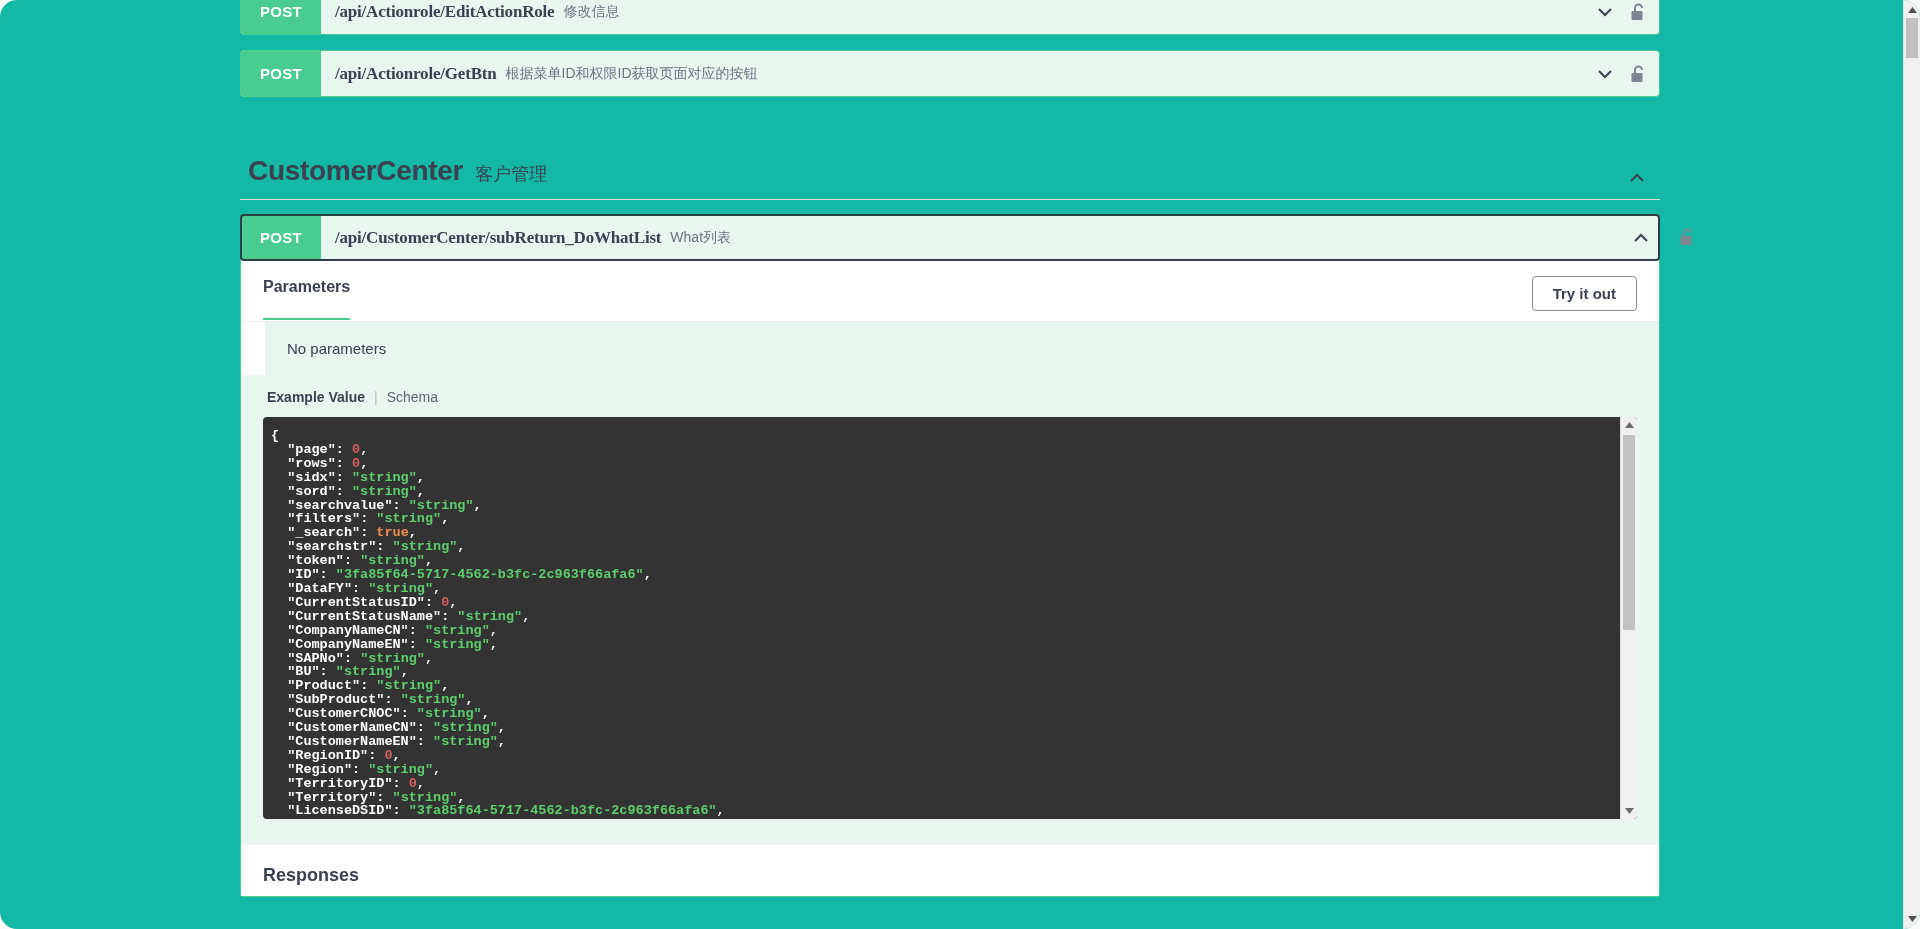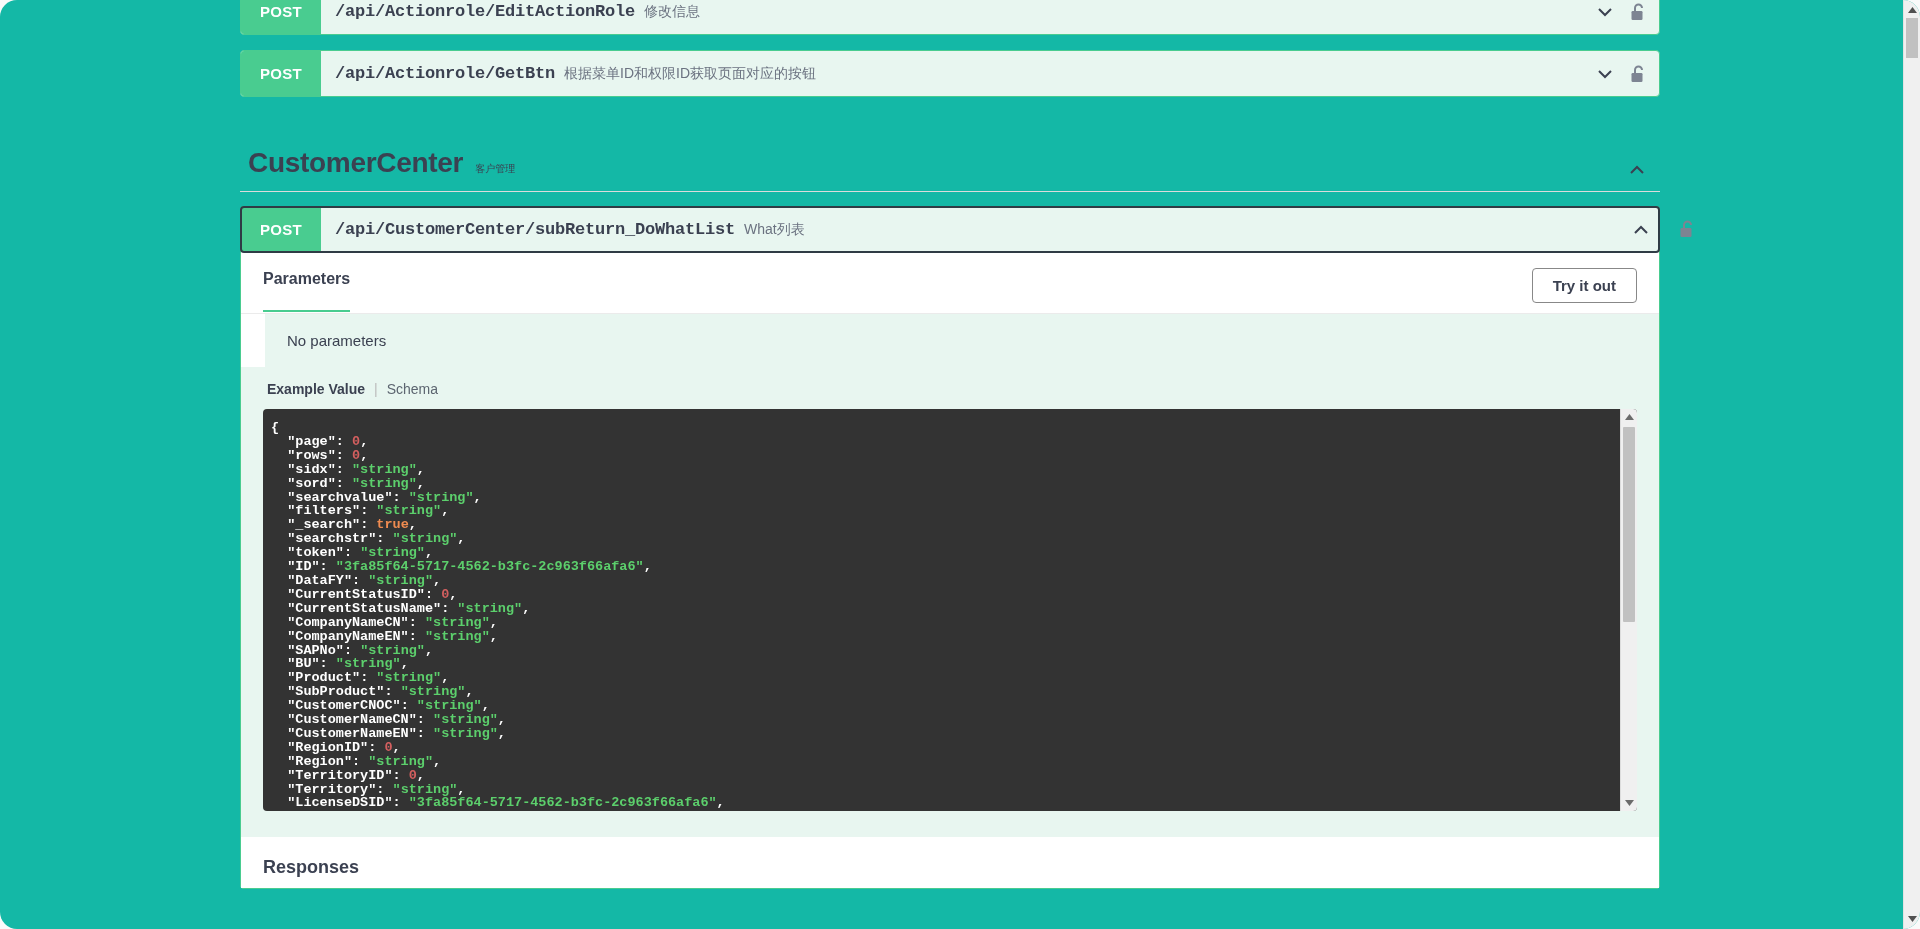--- a/index.html
+++ b/index.html
@@ -63,21 +63,21 @@
     text-align: center;
     min-width: 80px;
     height: 100%;
     display: flex;
     align-items: center;
     justify-content: center;
     border-radius: 3px 0 0 3px;
     flex: none;
   }
   .op-path {
-    font-family: Liberation Mono, monospace;
+    font-family: Liberation Serif, serif;
     font-size: 17px;
     font-weight: bold;
     color: #3b4151;
     padding-left: 14px;
     letter-spacing: -0.2px;
     white-space: nowrap;
   }
   .op-desc {
     font-size: 14px;
     color: #6b7280;
@@ -116,21 +116,21 @@
     border-bottom: 1px solid #dcdcdc;
     position: relative;
   }
   .tag-name {
     font-size: 28px;
     font-weight: bold;
     color: #3b4151;
     letter-spacing: -0.3px;
   }
   .tag-desc {
-    font-size: 10px;
+    font-size: 18px;
     color: #3b4151;
     margin-left: 12px;
     margin-top: 35px;
   }
   .tag-toggle {
     position: absolute;
     right: 10px;
     bottom: 8px;
     width: 26px; height: 26px;
     display:flex; align-items:center; justify-content:center;

